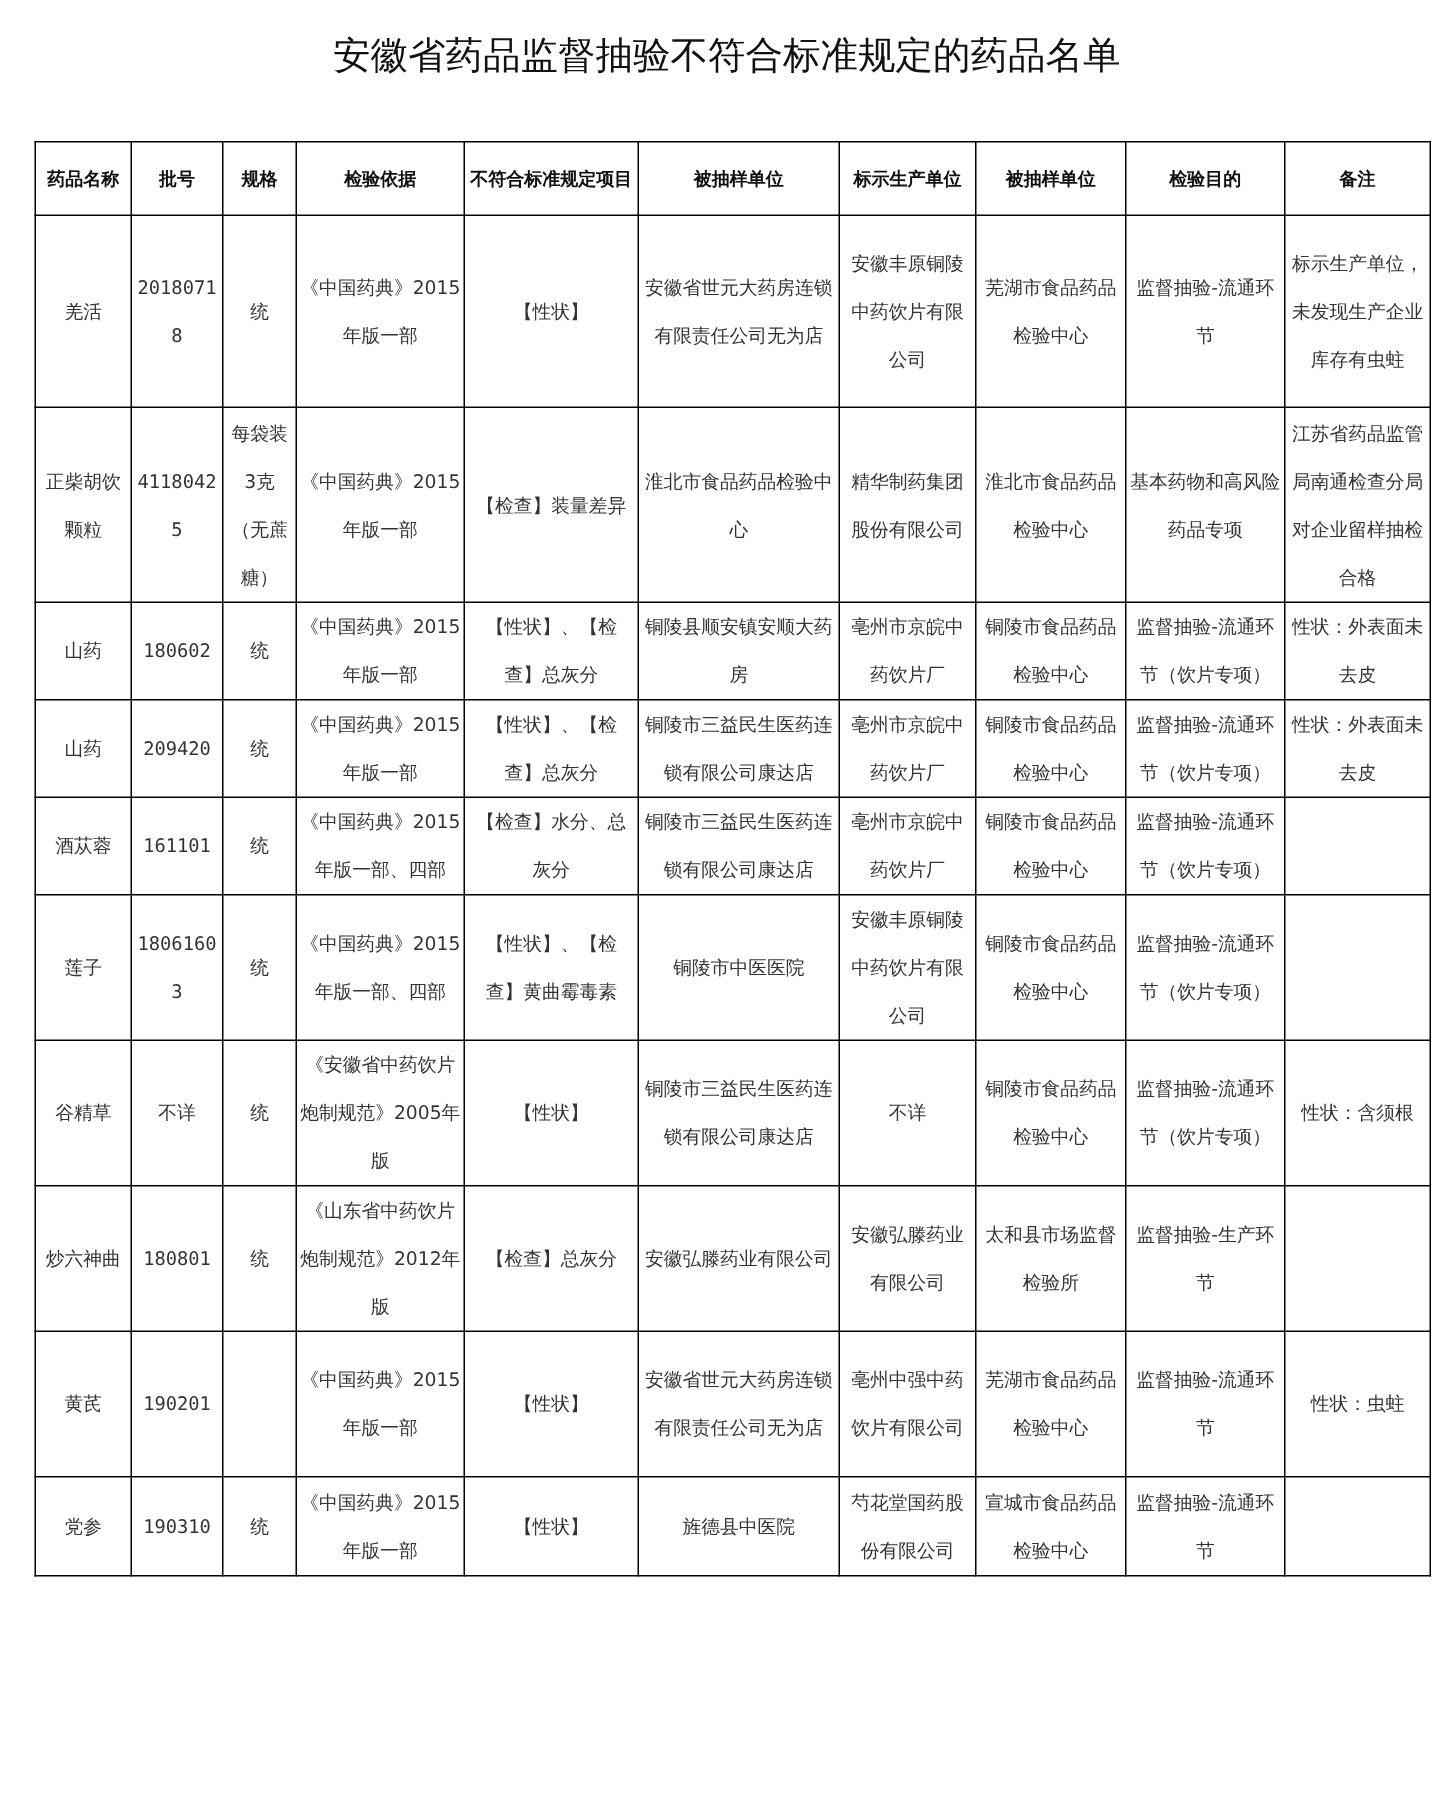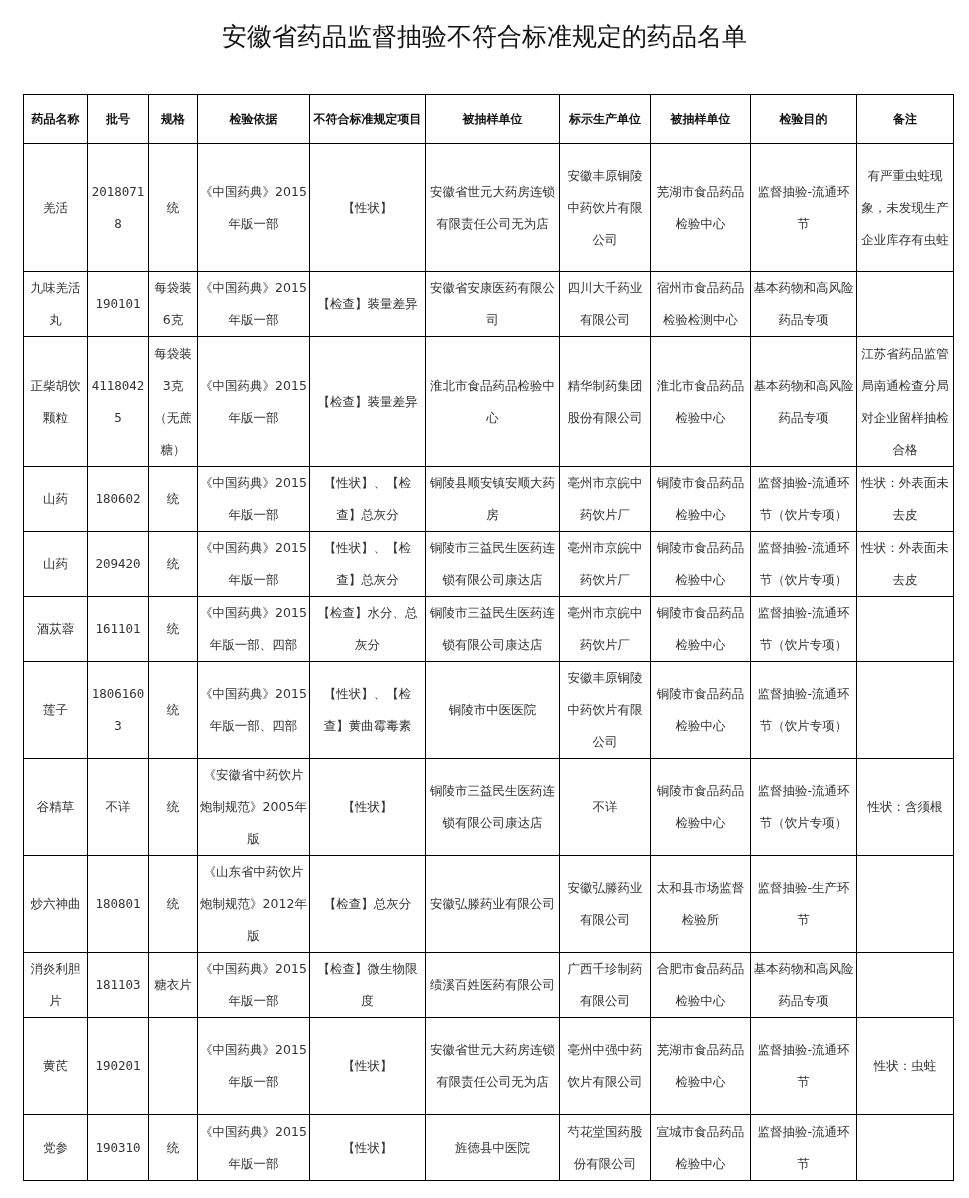--- a/index.html
+++ b/index.html
@@ -51,33 +51,21 @@
       <tr style="height: 128px;">
         <td>羌活</td>
         <td class="num">20180718</td>
         <td>统</td>
         <td>《中国药典》2015年版一部</td>
         <td>【性状】</td>
         <td>安徽省世元大药房连锁有限责任公司无为店</td>
         <td>安徽丰原铜陵中药饮片有限公司</td>
         <td>芜湖市食品药品检验中心</td>
         <td>监督抽验-流通环节</td>
-        <td>有严重虫蛀现象，未发现生产企业库存有虫蛀</td>
-      </tr>
-      <tr style="height: 65px;">
-        <td>九味羌活丸</td>
-        <td class="num">190101</td>
-        <td>每袋装6克</td>
-        <td>《中国药典》2015年版一部</td>
-        <td>【检查】装量差异</td>
-        <td>安徽省安康医药有限公司</td>
-        <td>四川大千药业有限公司</td>
-        <td>宿州市食品药品检验检测中心</td>
-        <td>基本药物和高风险药品专项</td>
-        <td></td>
+        <td>标示生产单位，未发现生产企业库存有虫蛀</td>
       </tr>
       <tr style="height: 130px;">
         <td>正柴胡饮颗粒</td>
         <td class="num">41180425</td>
         <td>每袋装3克（无蔗糖）</td>
         <td>《中国药典》2015年版一部</td>
         <td>【检查】装量差异</td>
         <td>淮北市食品药品检验中心</td>
         <td>精华制药集团股份有限公司</td>
         <td>淮北市食品药品检验中心</td>
@@ -149,32 +137,20 @@
         <td class="num">180801</td>
         <td>统</td>
         <td>《山东省中药饮片炮制规范》2012年版</td>
         <td>【检查】总灰分</td>
         <td>安徽弘滕药业有限公司</td>
         <td>安徽弘滕药业有限公司</td>
         <td>太和县市场监督检验所</td>
         <td>监督抽验-生产环节</td>
         <td></td>
       </tr>
-      <tr style="height: 65px;">
-        <td>消炎利胆片</td>
-        <td class="num">181103</td>
-        <td>糖衣片</td>
-        <td>《中国药典》2015年版一部</td>
-        <td>【检查】微生物限度</td>
-        <td>绩溪百姓医药有限公司</td>
-        <td>广西千珍制药有限公司</td>
-        <td>合肥市食品药品检验中心</td>
-        <td>基本药物和高风险药品专项</td>
-        <td></td>
-      </tr>
       <tr style="height: 97px;">
         <td>黄芪</td>
         <td class="num">190201</td>
         <td></td>
         <td>《中国药典》2015年版一部</td>
         <td>【性状】</td>
         <td>安徽省世元大药房连锁有限责任公司无为店</td>
         <td>亳州中强中药饮片有限公司</td>
         <td>芜湖市食品药品检验中心</td>
         <td>监督抽验-流通环节</td>

